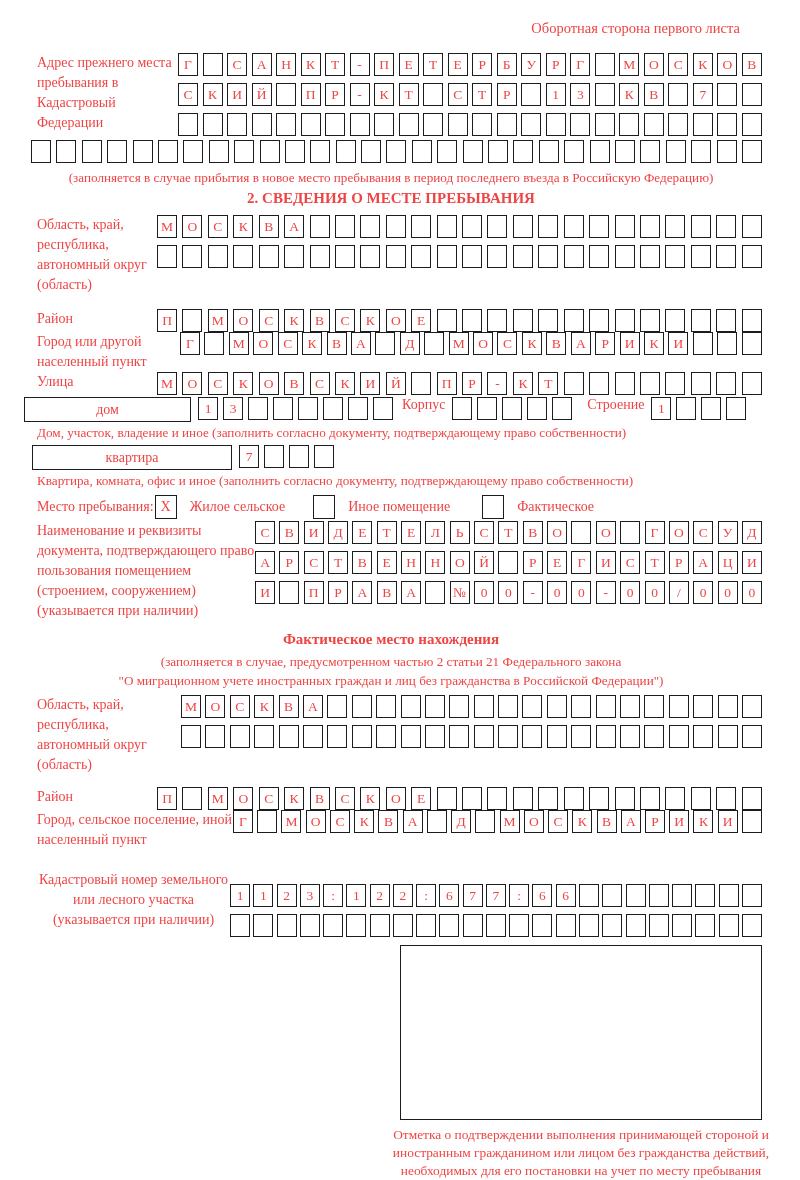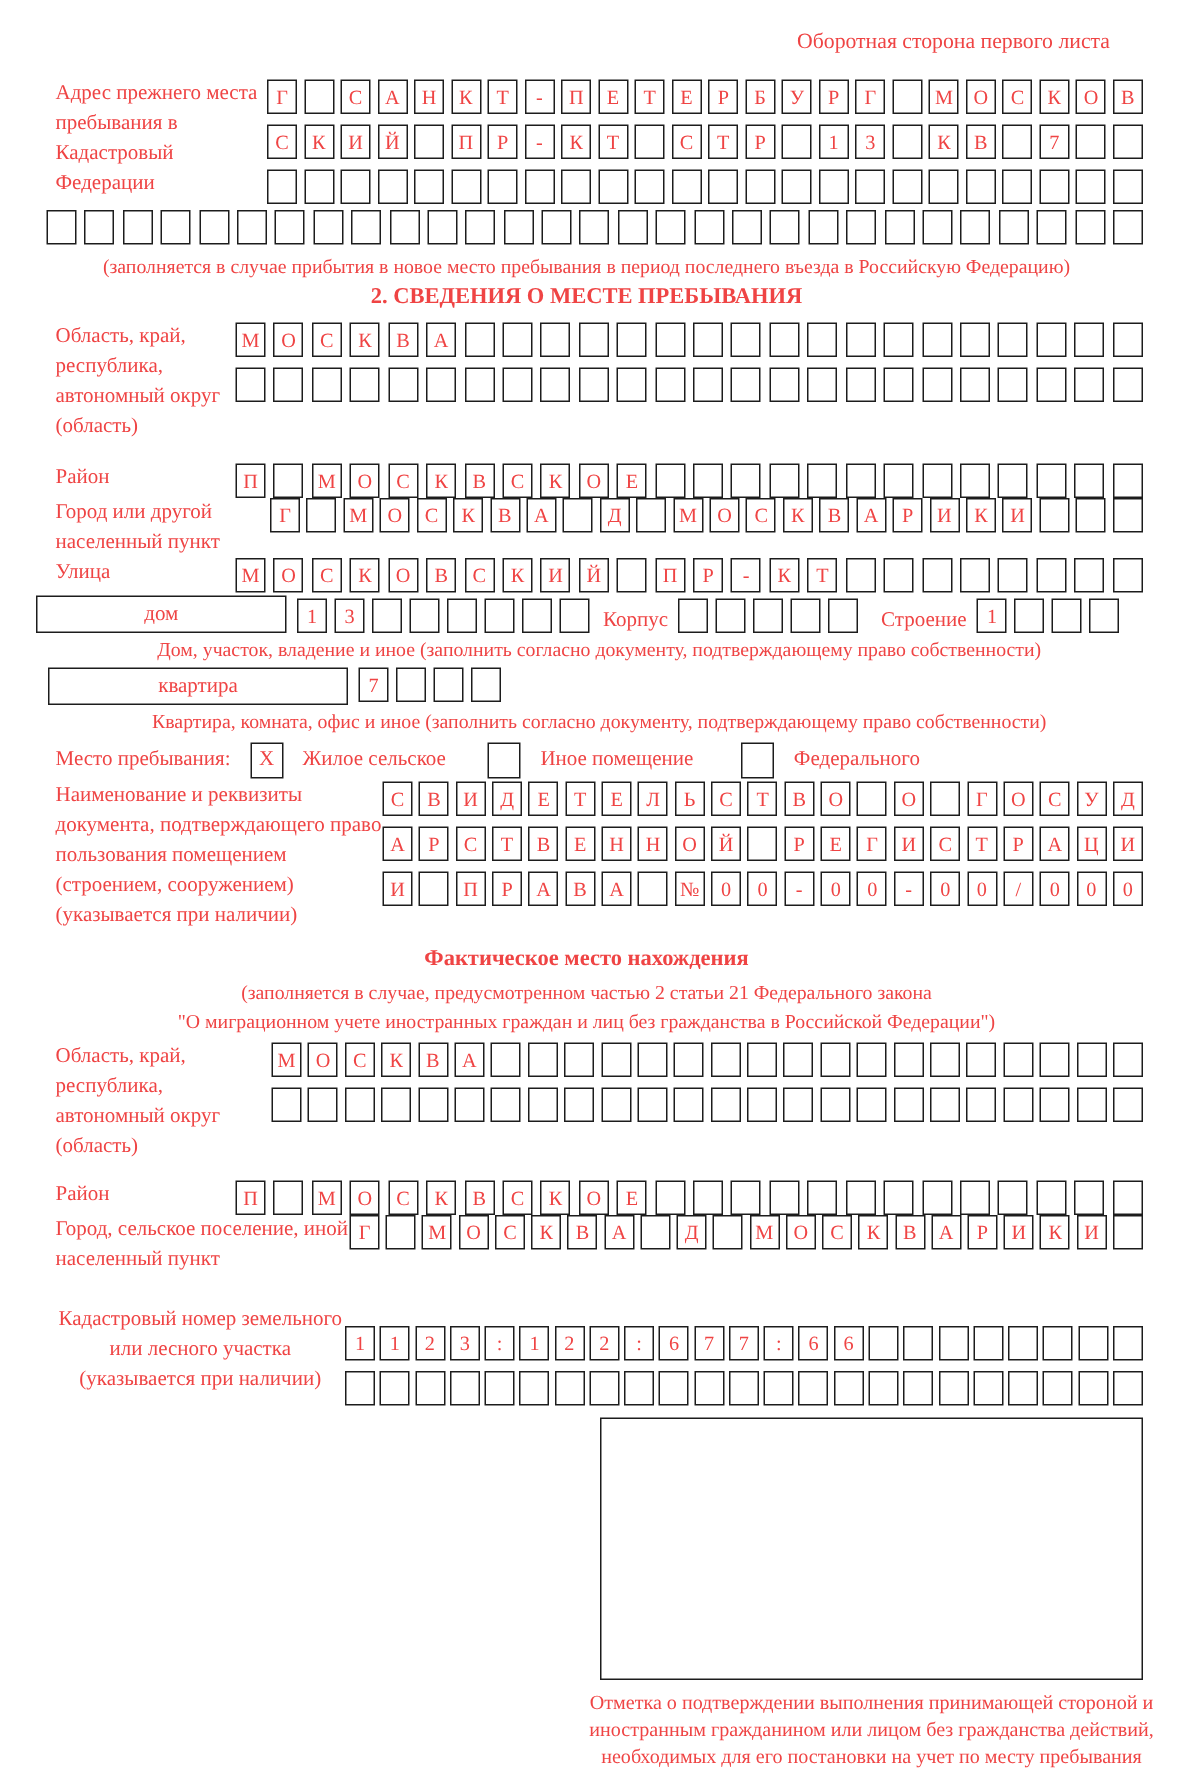--- a/index.html
+++ b/index.html
@@ -26,21 +26,21 @@
     display:flex; align-items:center; justify-content:center;
     font-size:13.5px; line-height:1; background:#fff;
     box-sizing:border-box;
   }
   .cells-inline{ display:flex; gap:5px; flex:none;}
   .bigbox{
     border:1.6px solid #1c1c1c; height:25px; box-sizing:border-box;
     display:flex; align-items:center; justify-content:center; background:#fff;
     font-size:14px;
   }
-  .caption{ font-size:13.2px; margin:3px 0 4px 17px;text-align:center;}
+  .caption{ font-size:13.2px; margin:3px 0 4px 17px;}
   .sect-title{ text-align:center; font-weight:bold; font-size:15px; margin:4px 0 8px 0;}
   .note{ font-size:13.2px; text-align:center; margin:2px 0 3px 0;}
   .checkbox{
     width:22px; height:24px; flex:none;
     border:1.6px solid #1c1c1c; box-sizing:border-box;
     display:flex; align-items:center; justify-content:center;
     font-size:14px; background:#fff;
   }
   .stay-row{ display:flex; align-items:center; margin:6px 0 2px 17px; }
   .opt{ display:flex; align-items:center; gap:13px; }
@@ -327,21 +327,21 @@
           <div class="cell"></div>
           <div class="cell"></div>
           <div class="cell"></div>
           <div class="cell"></div>
           <div class="cell"></div>
           <div class="cell"></div>
         </div>
       </div>
   </div>
 
-  <div style="display:flex; align-items:flex-end; margin:2px 0 0 4px; gap:7px;">
+  <div style="display:flex; align-items:flex-start; margin:2px 0 0 4px; gap:7px;">
     <div class="bigbox" style="width:167px;">дом</div>
     <div class="cells-inline">
         <div class="cell">1</div>
         <div class="cell">3</div>
         <div class="cell"></div>
         <div class="cell"></div>
         <div class="cell"></div>
         <div class="cell"></div>
         <div class="cell"></div>
         <div class="cell"></div>
@@ -369,32 +369,32 @@
     <div class="cells-inline">
         <div class="cell">7</div>
         <div class="cell"></div>
         <div class="cell"></div>
         <div class="cell"></div>
       </div>
   </div>
   <div class="caption">Квартира, комната, офис и иное (заполнить согласно документу, подтверждающему право собственности)</div>
 
   <div class="stay-row">
-    <span style="margin-right:13px;">Место пребывания:</span>
+    <span style="margin-right:1px;">Место пребывания:</span>
     <div class="opt" style="margin-right:28px;">
       <div class="checkbox">X</div>
       <span>Жилое сельское</span>
     </div>
     <div class="opt" style="margin-right:32px;">
       <div class="checkbox"></div>
       <span>Иное помещение</span>
     </div>
     <div class="opt">
       <div class="checkbox"></div>
-      <span>Федерального</span>
+      <span>Фактическое</span>
     </div>
   </div>
 
   <div class="frow">
     <div class="flabel" style="width:235px;">Наименование и реквизиты документа, подтверждающего право пользования помещением (строением, сооружением) (указывается при наличии)</div>
     <div class="rows">
       <div class="cells">
           <div class="cell">С</div>
           <div class="cell">В</div>
           <div class="cell">И</div>

